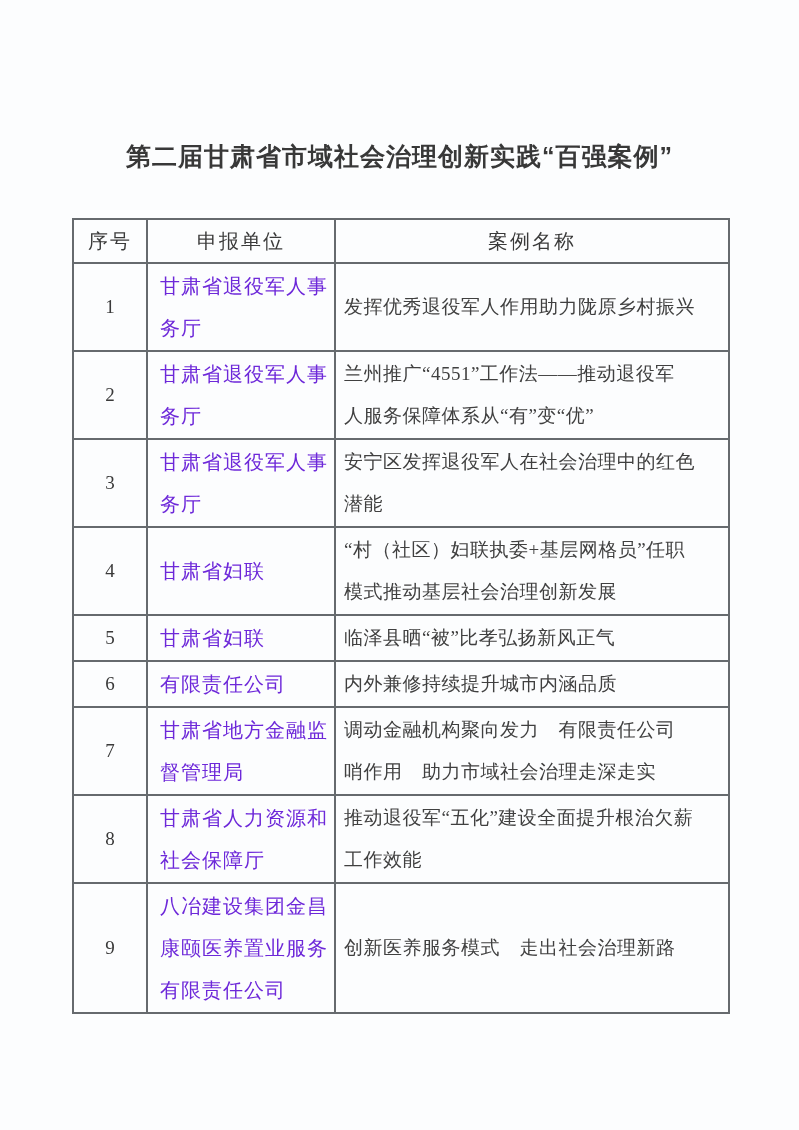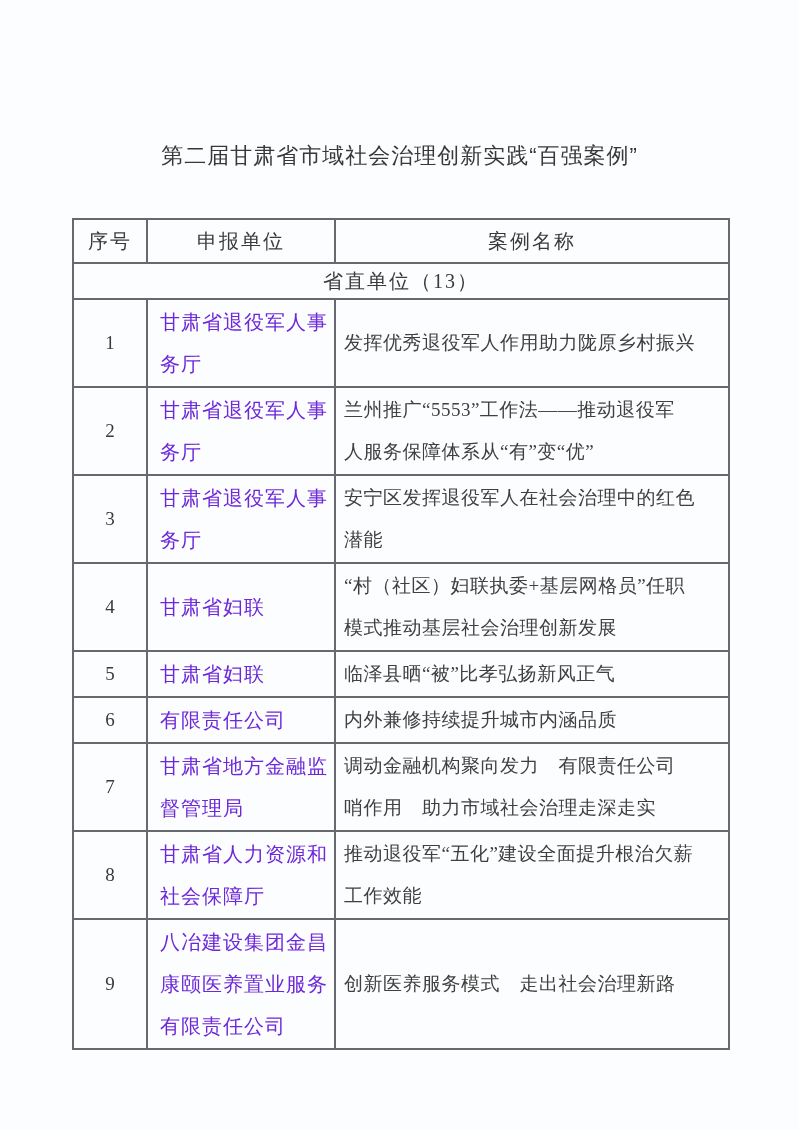--- a/index.html
+++ b/index.html
@@ -17,23 +17,23 @@
   .page {
     position: relative;
     width: 799px;
     height: 1130px;
     box-sizing: border-box;
     padding-top: 139px;
   }
   .doc-title {
     margin: 0;
     font-family: "Liberation Sans", "DejaVu Sans", sans-serif;
-    font-size: 22px;
+    font-size: 25px;
     line-height: 34px;
-    font-weight: 400;
+    font-weight: 700;
     text-align: center;
     color: #383838;
     letter-spacing: 1px;
   }
   table.cases {
     border-collapse: collapse;
     table-layout: fixed;
     margin: 45px 0 0 72px;
     width: 656px;
     background: transparent;
@@ -99,36 +99,33 @@
       <col class="c-case">
     </colgroup>
     <thead>
       <tr class="header-row">
         <th>序号</th>
         <th>申报单位</th>
         <th>案例名称</th>
       </tr>
     </thead>
     <tbody>
-      <tr class="section-row">
-        <td colspan="3">省直单位（13）</td>
-      </tr>
 
     <tr>
       <td class="cell-no">1</td>
       <td class="cell-unit">甘肃省退役军人事
 务厅</td>
       <td class="cell-case">发挥优秀退役军人作用助力陇原乡村振兴</td>
     </tr>
 
     <tr>
       <td class="cell-no">2</td>
       <td class="cell-unit">甘肃省退役军人事
 务厅</td>
-      <td class="cell-case">兰州推广“5553”工作法——推动退役军
+      <td class="cell-case">兰州推广“4551”工作法——推动退役军
 人服务保障体系从“有”变“优”</td>
     </tr>
 
     <tr>
       <td class="cell-no">3</td>
       <td class="cell-unit">甘肃省退役军人事
 务厅</td>
       <td class="cell-case">安宁区发挥退役军人在社会治理中的红色
 潜能</td>
     </tr>

